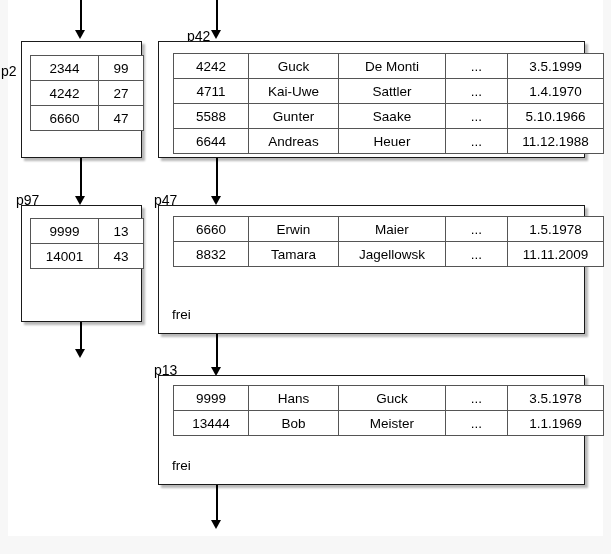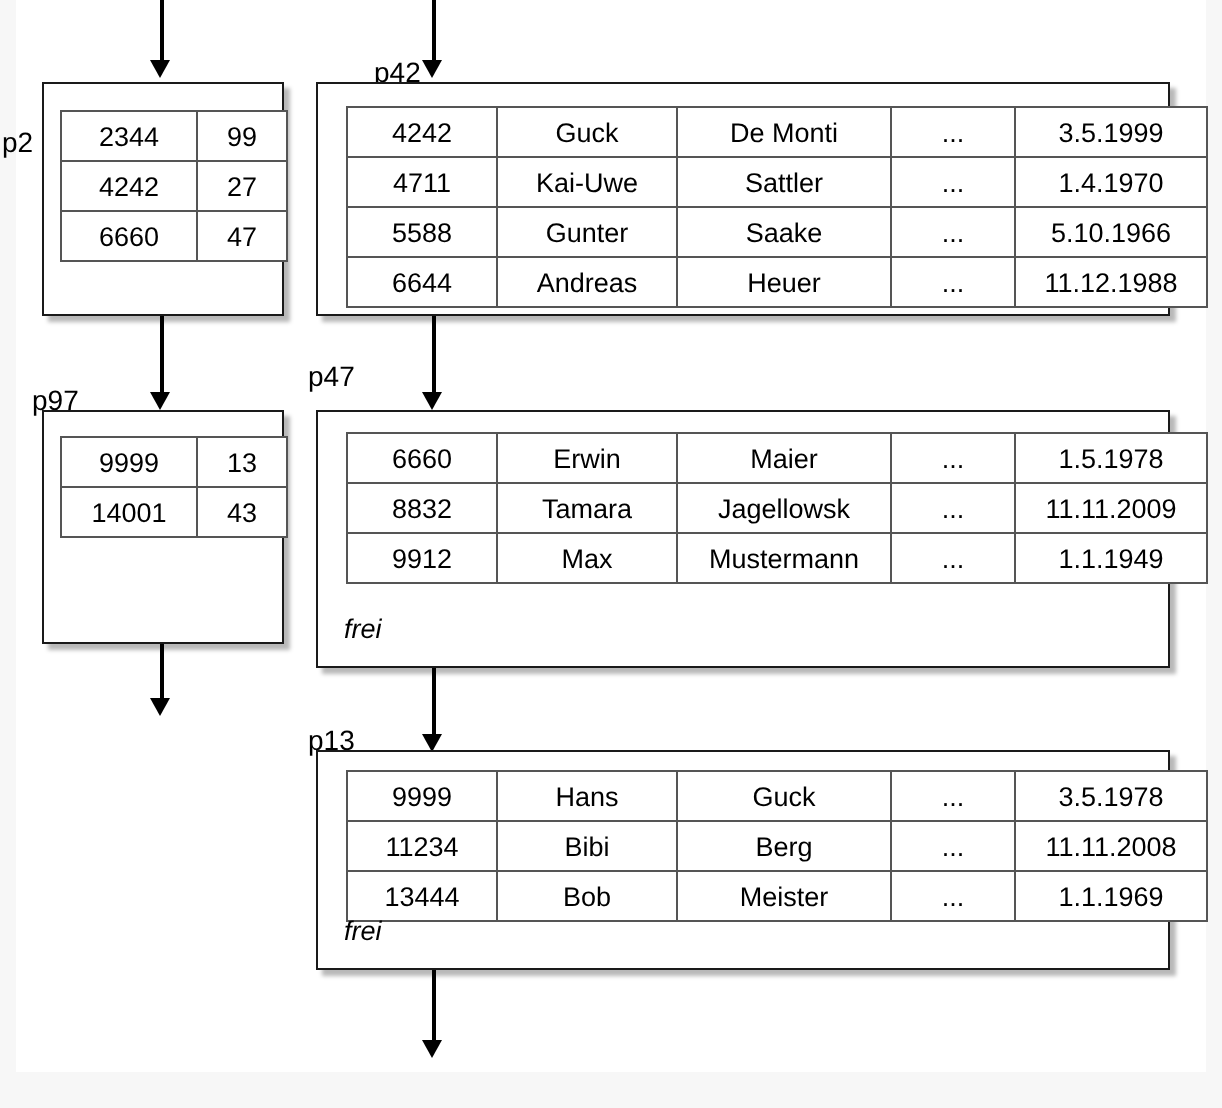--- a/index.html
+++ b/index.html
@@ -52,21 +52,20 @@
     font-size: 13.5px;
     color: #000000;
     height: 24px;
     padding: 0 2px;
     font-family: "Liberation Sans", sans-serif;
     white-space: nowrap;
     overflow: hidden;
   }
   .frei {
     position: absolute;
-    font-style: italic;
     font-size: 13.5px;
     color: #000000;
     font-family: "Liberation Sans", sans-serif;
   }
   
   .arrow {
     position: absolute;
   }
   .arrow .shaft {
     position: absolute;
@@ -188,68 +187,54 @@
       <td style="width:63px;">9999</td>
       <td style="width:40px;">13</td>
     </tr>
     <tr>
       <td>14001</td>
       <td>43</td>
     </tr>
   </tbody>
     </table>
 
-  <div class="page-label" style="left:154px; top:180px;">p47</div>
+  <div class="page-label" style="left:154px; top:192px;">p47</div>
   <div class="page-block" style="left:158px; top:205px; width:427px; height:129px;"></div>
   <table class="rec-table" style="left:173px; top:216px; width:405px;">
     <tbody>
         <tr>
       <td style="width:70px;">6660</td>
       <td style="width:85px;">Erwin</td>
       <td style="width:102px;margin-left:48px;">Maier</td>
       <td style="width:57px;">...</td>
       <td style="width:91px;text-align:center;">1.5.1978</td>
     </tr>
     <tr>
       <td>8832</td>
       <td>Tamara</td>
       <td>Jagellowsk</td>
       <td>...</td>
       <td>11.11.2009</td>
     </tr>
-    <tr>
-      <td>9912</td>
-      <td>Max</td>
-      <td>Mustermann</td>
-      <td>...</td>
-      <td>1.1.1949</td>
-    </tr>
   </tbody>
     </table>
   <div class="frei" style="left:172px; top:307px;">frei</div>
 
   <div class="page-label" style="left:154px; top:362px;">p13</div>
   <div class="page-block" style="left:158px; top:375px; width:427px; height:110px;"></div>
   <table class="rec-table" style="left:173px; top:385px; width:405px;">
     <tbody>
         <tr>
       <td style="width:70px;">9999</td>
       <td style="width:85px;">Hans</td>
       <td style="width:102px;">Guck</td>
       <td style="width:57px;">...</td>
       <td style="width:91px;">3.5.1978</td>
     </tr>
     <tr>
-      <td>11234</td>
-      <td>Bibi</td>
-      <td>Berg</td>
-      <td>...</td>
-      <td>11.11.2008</td>
-    </tr>
-    <tr>
       <td>13444</td>
       <td>Bob</td>
       <td>Meister</td>
       <td>...</td>
       <td>1.1.1969</td>
     </tr>
   </tbody>
     </table>
   <div class="frei" style="left:172px; top:458px;">frei</div>
 

